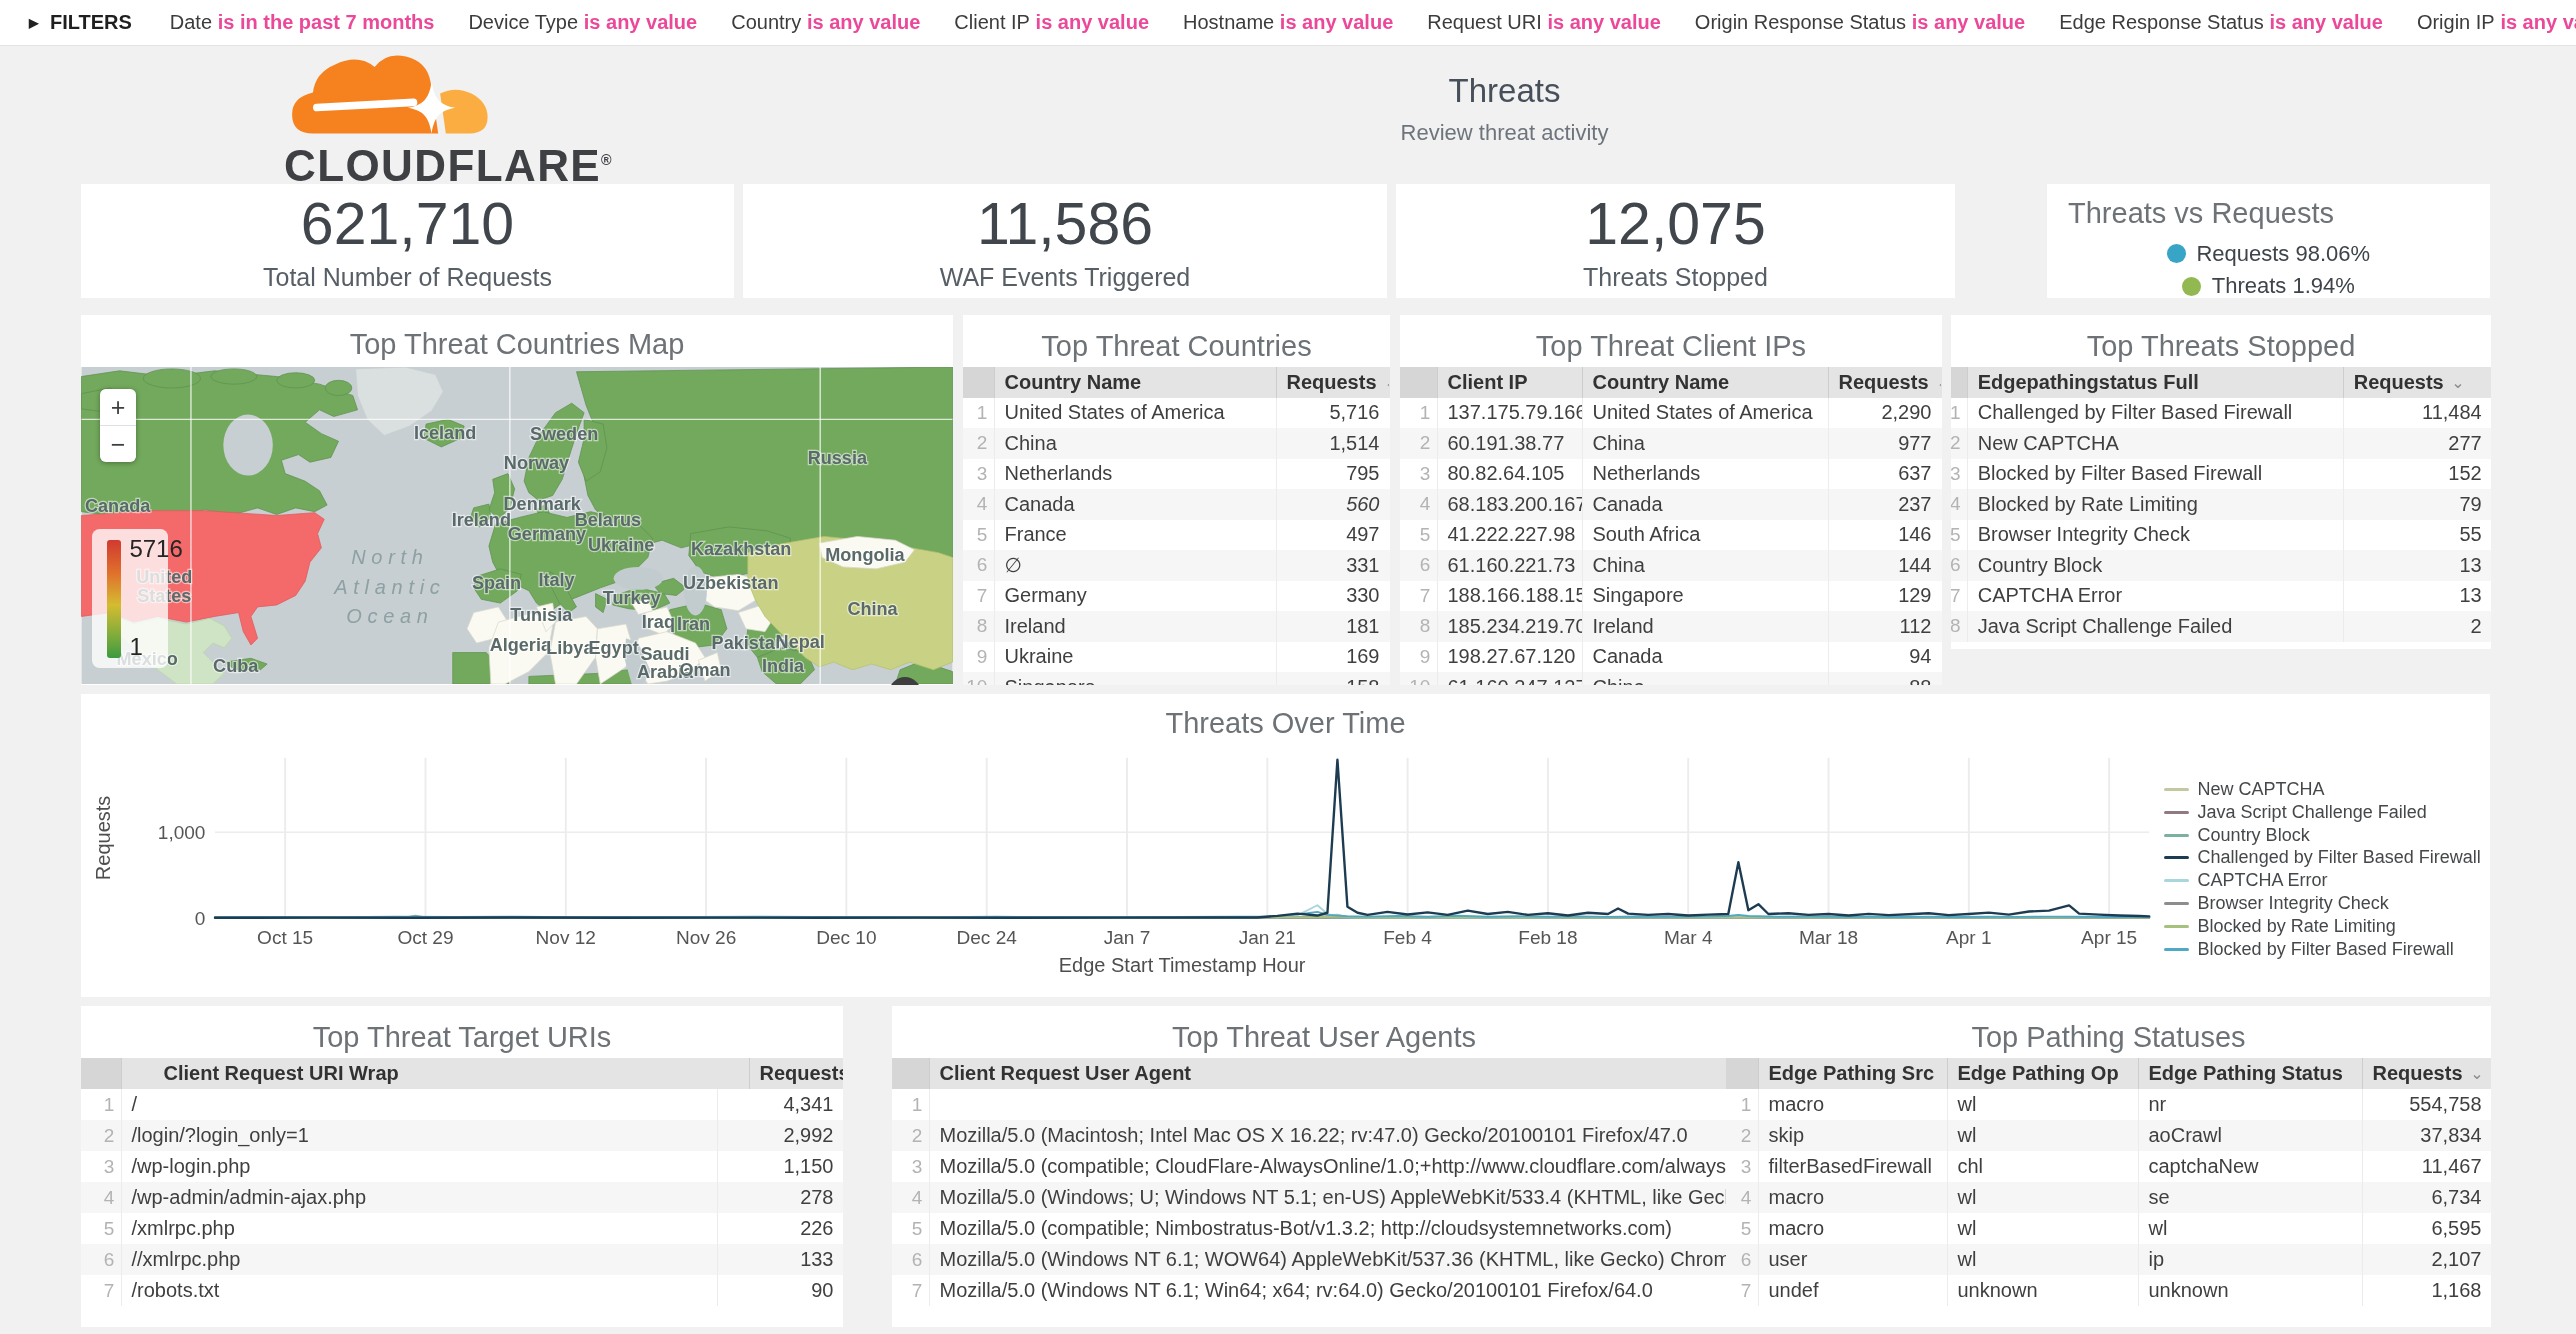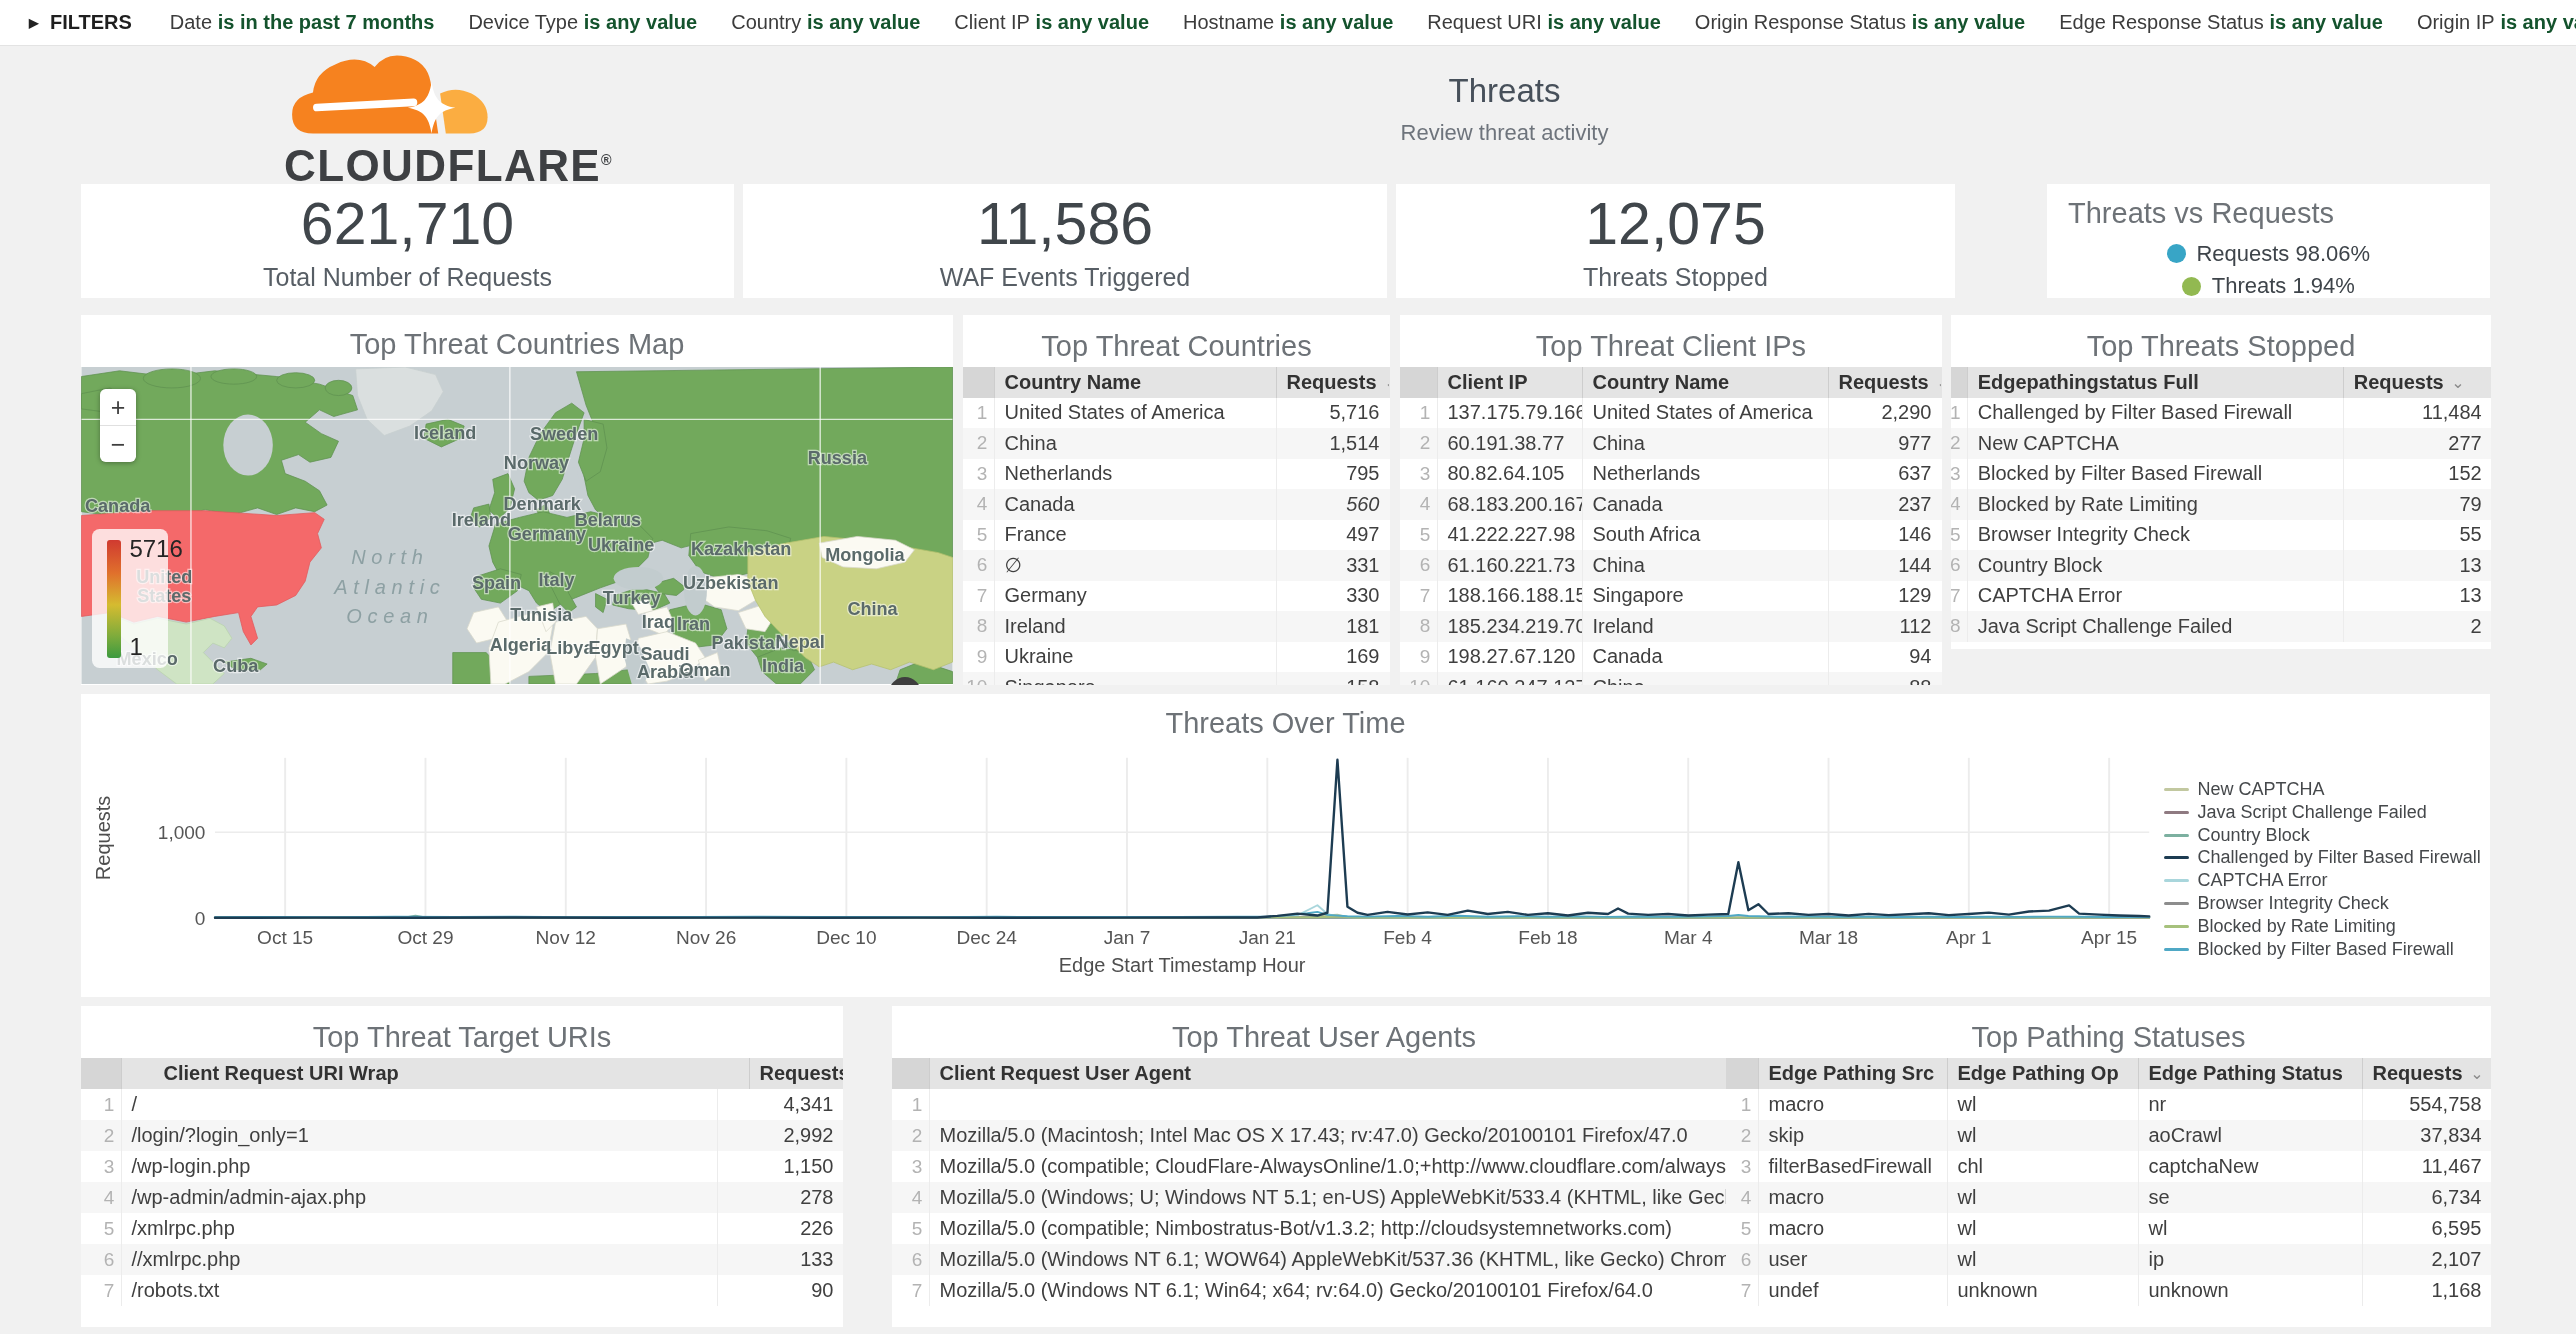--- a/index.html
+++ b/index.html
@@ -3,21 +3,21 @@
 <meta charset="utf-8">
 <style>
   html,body{margin:0;padding:0}
   body{width:2576px;height:1335px;background:#f1f1f1;font-family:"Liberation Sans",sans-serif;position:relative;overflow:hidden}
 
   
   .filterbar{position:absolute;left:0;top:0;width:2576px;height:46px;background:#fff;border-bottom:1px solid #e3e3e3;display:flex;align-items:center;padding-left:29px;box-sizing:border-box;overflow:hidden;white-space:nowrap}
   .filters-toggle{display:flex;align-items:center;font-weight:700;font-size:20px;color:#1f1f1f;margin-right:38px;flex:none}
   .filters-arrow{font-size:12.4px;color:#222;margin-right:11.4px}
   .fitem{margin-right:34px;font-size:20px;color:#3c3c3c;flex:none}
-  .fitem b{color:#14532d;font-weight:700;margin-left:5.7px}
+  .fitem b{color:#ec4899;font-weight:700;margin-left:5.7px}
 
   
   .header-logo{position:absolute;left:284px;top:48px;width:276px;height:135px}
   .logo-word{font-size:44px;font-weight:800;color:#3e4043;letter-spacing:1.4px;margin-top:-3.8px}
   .logo-word sup{font-size:14.3px;font-weight:700}
   .title-block{position:absolute;left:1123px;top:72px;width:763px;text-align:center}
   .page-title{font-size:33px;color:#47505a;font-weight:400}
   .page-subtitle{font-size:22px;color:#6e747c;margin-top:9.5px}
 
   
@@ -587,21 +587,21 @@
       <div class="cell" style="width: 826px; flex: 0 0 auto;">
         <span>Client Request User Agent</span>
       </div>
     </div>
     <div class="t-row">
       <div class="cell idx" style="width: 38px; flex: 0 0 auto;">1</div>
       <div class="cell" style="width: 826px; flex: 0 0 auto;"></div>
     </div>
     <div class="t-row alt">
       <div class="cell idx" style="width: 38px; flex: 0 0 auto;">2</div>
-      <div class="cell" style="width: 826px; flex: 0 0 auto;">Mozilla/5.0 (Macintosh; Intel Mac OS X 17.43; rv:47.0) Gecko/20100101 Firefox/47.0</div>
+      <div class="cell" style="width: 826px; flex: 0 0 auto;">Mozilla/5.0 (Macintosh; Intel Mac OS X 16.22; rv:47.0) Gecko/20100101 Firefox/47.0</div>
     </div>
     <div class="t-row">
       <div class="cell idx" style="width: 38px; flex: 0 0 auto;">3</div>
       <div class="cell" style="width: 826px; flex: 0 0 auto;">Mozilla/5.0 (compatible; CloudFlare-AlwaysOnline/1.0;+http://www.cloudflare.com/always-online)</div>
     </div>
     <div class="t-row alt">
       <div class="cell idx" style="width: 38px; flex: 0 0 auto;">4</div>
       <div class="cell" style="width: 826px; flex: 0 0 auto;">Mozilla/5.0 (Windows; U; Windows NT 5.1; en-US) AppleWebKit/533.4 (KHTML, like Gecko) Chrome/5.0.375.99 Safari/533.4</div>
     </div>
     <div class="t-row">

